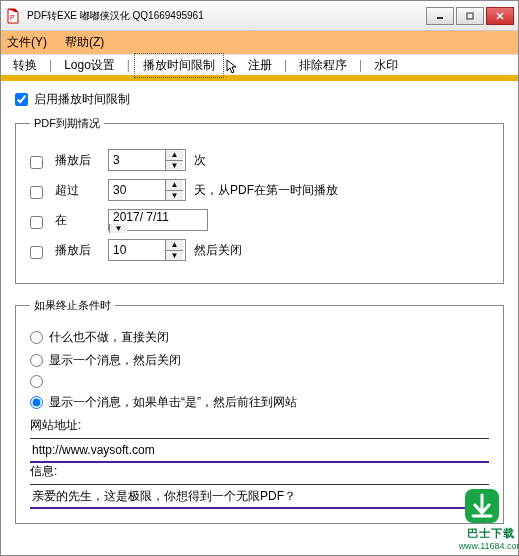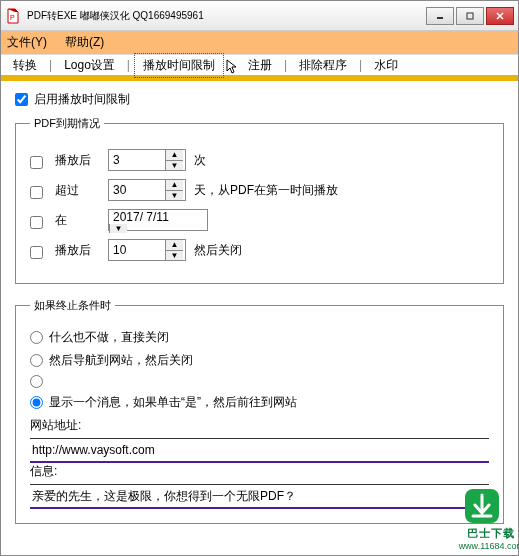--- a/index.html
+++ b/index.html
@@ -168,21 +168,21 @@
 
     <fieldset>
       <legend>如果终止条件时</legend>
 
       <div class="radio-row">
         <input type="radio" name="term" class="radio" style="">
         <span>什么也不做，直接关闭</span>
       </div>
       <div class="radio-row">
         <input type="radio" name="term" class="radio" style="">
-        <span>然后导航到网站，然后关闭</span>
+        <span>显示一个消息，然后关闭</span>
       </div>
       <div class="radio-row">
         <input type="radio" name="term" class="radio" style="">
       </div>
       <div class="radio-row">
         <input type="radio" name="term" class="radio" checked="" style="">
         <span>显示一个消息，如果单击“是”，然后前往到网站</span>
       </div>
 
       <div class="field-label">网站地址:</div>

